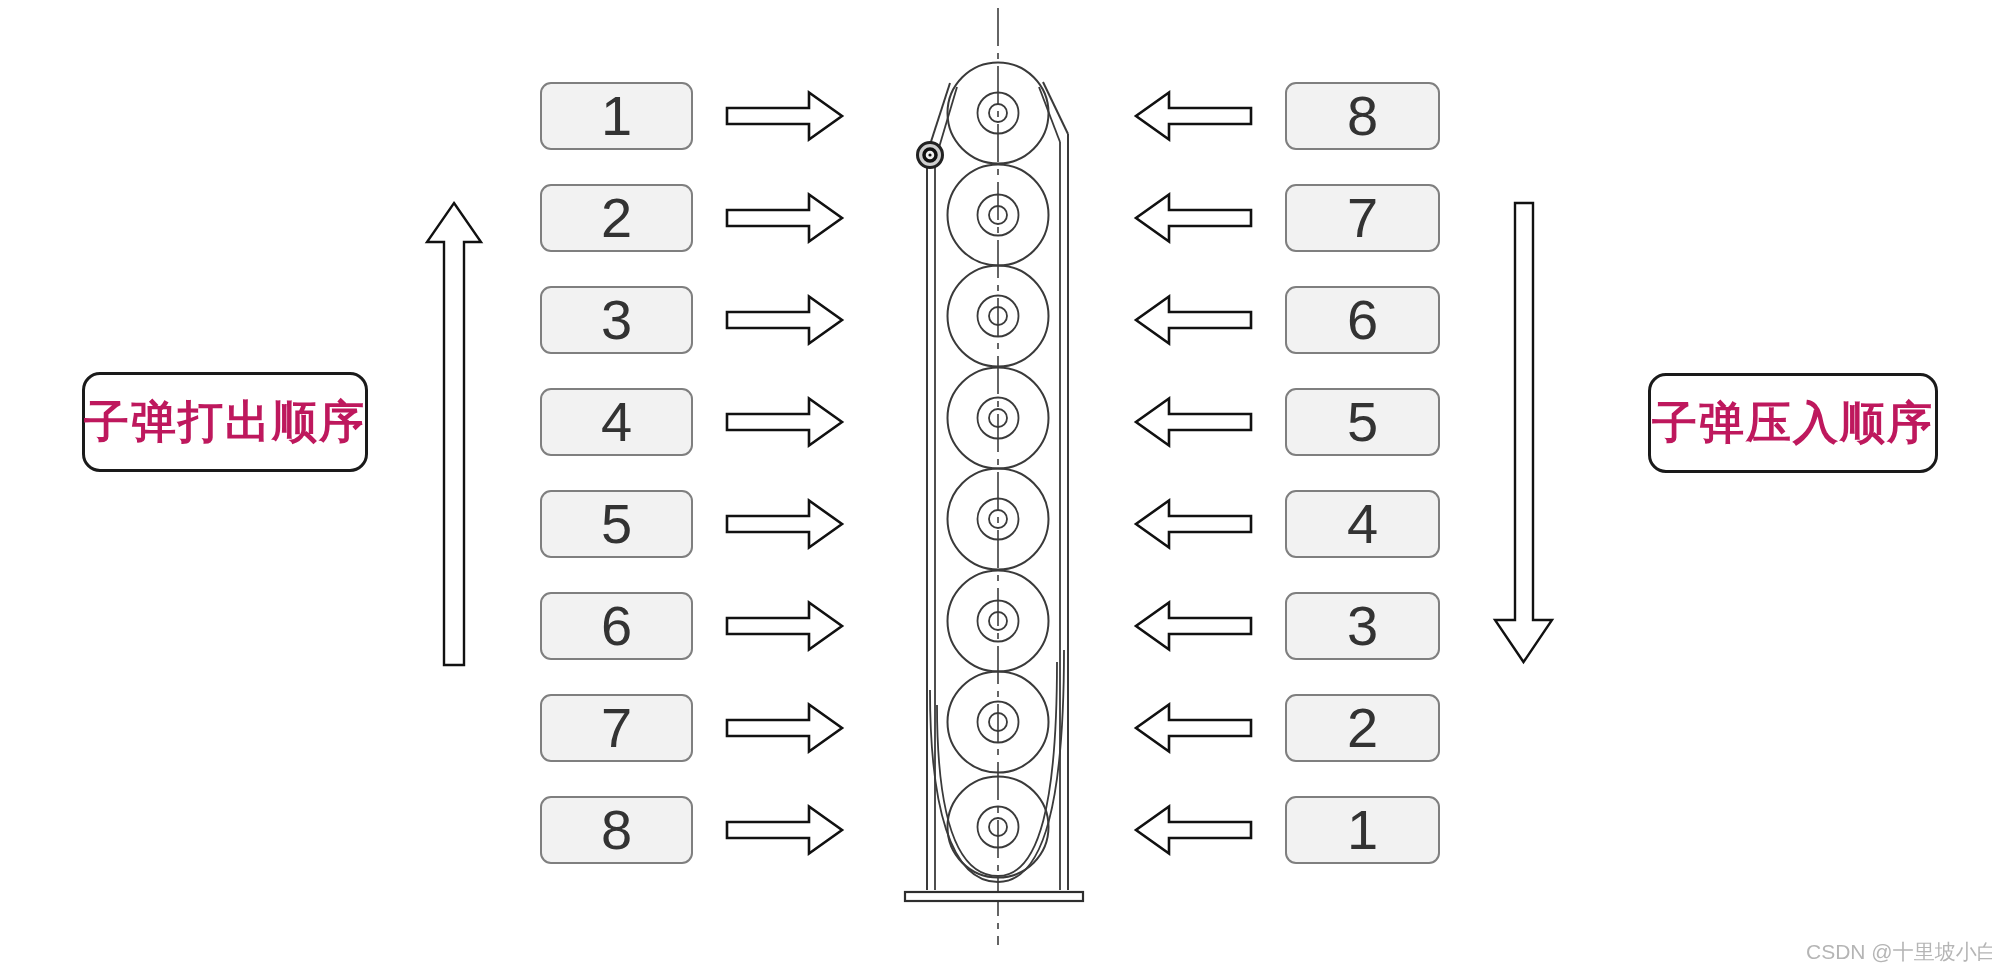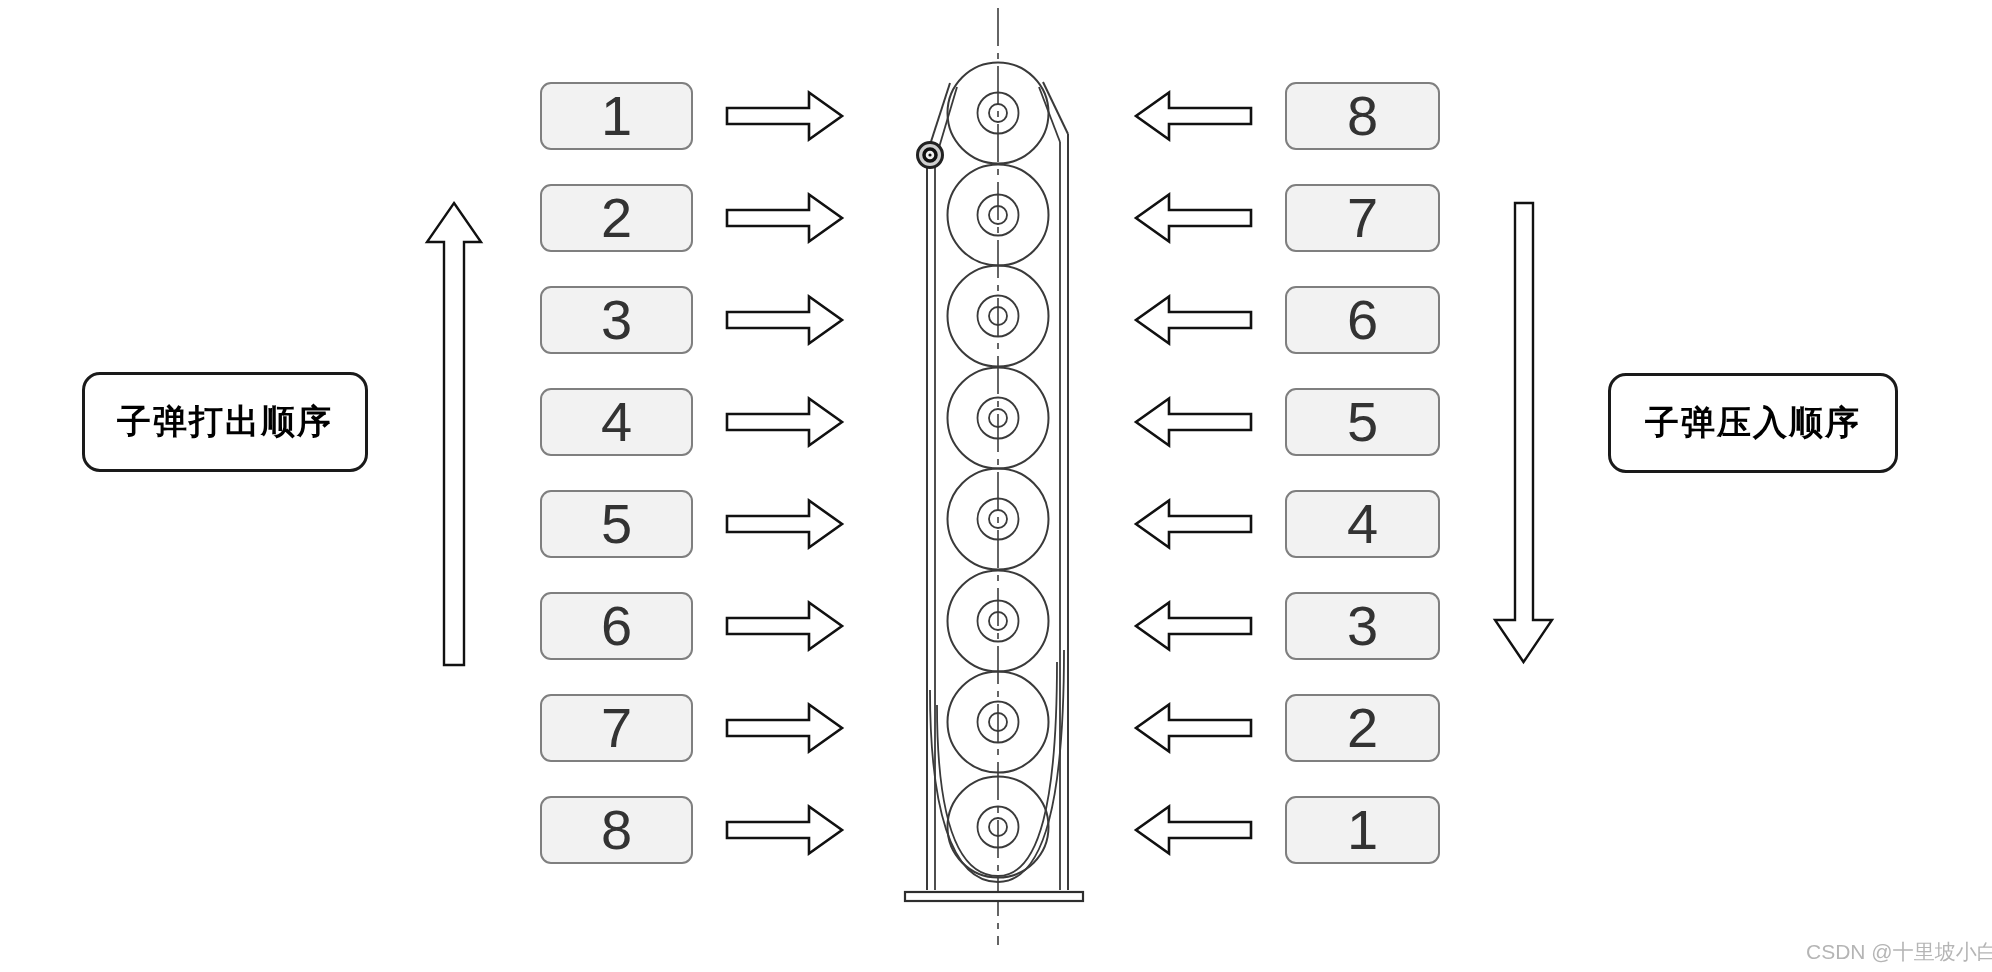--- a/index.html
+++ b/index.html
@@ -31,28 +31,28 @@
   .col-load .num-box { left: 1285px; width: 155px; }
   .label-box {
     position: absolute;
     height: 100px;
     background: #ffffff;
     border: 3px solid #1a1a1a;
     border-radius: 18px;
     display: flex;
     align-items: center;
     justify-content: center;
-    font-size: 34px;
+    font-size: 45px;
     font-weight: 600;
-    color: #000000;
+    color: #be185d;
     letter-spacing: 2px;
     white-space: nowrap;
   }
   .label-box.fire { left: 82px;  top: 372px; width: 286px; }
-  .label-box.load { left: 1608px; top: 373px; width: 290px; }
+  .label-box.load { left: 1648px; top: 373px; width: 290px; }
   svg.row-arrow { position: absolute; width: 120px; height: 54px; overflow: visible; }
   svg.row-arrow path, svg.big-arrow path {
     fill: #ffffff;
     stroke: #111111;
     stroke-width: 2.6;
     stroke-linejoin: miter;
   }
   svg.row-arrow.fire { left: 725px; }
   svg.row-arrow.load { left: 1133px; }
   svg.big-arrow { position: absolute; overflow: visible; }

